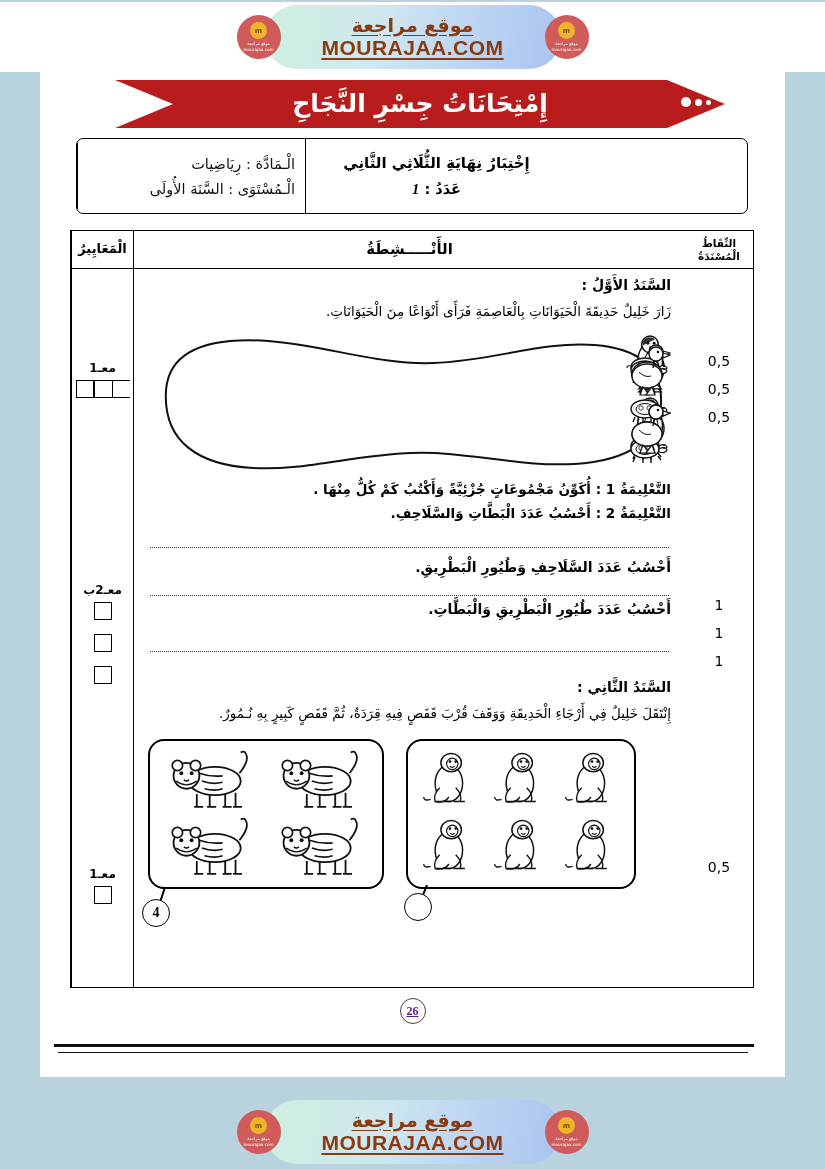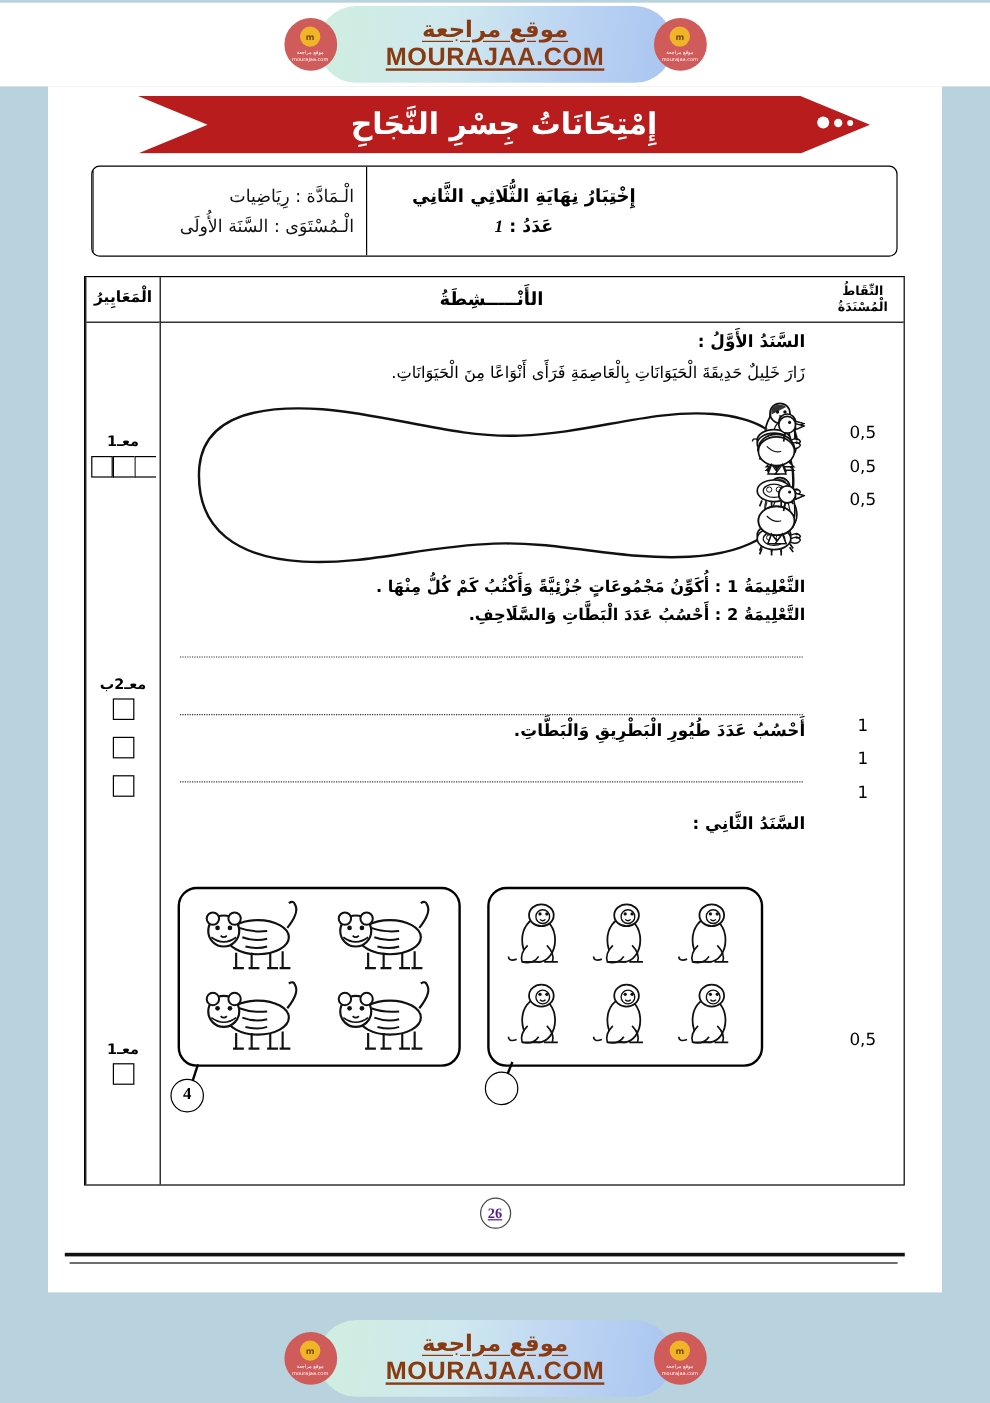--- a/index.html
+++ b/index.html
@@ -250,21 +250,21 @@
         <div class="col-head">الْمَعَايِيرُ</div>
         <div class="col-body">
           <div class="crit" style="top:92px;">
             <div class="crit-label">معـ1</div>
             <div class="chk-row">
               <div class="chk"></div>
               <div class="chk"></div>
               <div class="chk"></div>
             </div>
           </div>
-          <div class="crit" style="top:294px;">
+          <div class="crit" style="top:314px;">
             <div class="crit-label">معـ2ب</div>
             <div class="chk"></div>
             <div class="chk" style="margin-top:14px;"></div>
             <div class="chk" style="margin-top:14px;"></div>
           </div>
           <div class="crit" style="top:598px;">
             <div class="crit-label">معـ1</div>
             <div class="chk"></div>
           </div>
         </div>
@@ -422,33 +422,39 @@
           <div class="act" style="top:212px;">
             <div class="inst">التَّعْلِيمَةُ 1 : أُكَوِّنُ مَجْمُوعَاتٍ جُزْئِيَّةً وَأَكْتُبُ كَمْ كُلُّ مِنْهَا .</div>
           </div>
           <div class="act" style="top:236px;">
             <div class="inst">التَّعْلِيمَةُ 2 : أَحْسُبُ عَدَدَ الْبَطَّاتِ وَالسَّلَاحِفِ.</div>
           </div>
 
           <div class="act" style="top:272px;">
             <div class="dotline"></div>
           </div>
+          <div class="act" style="top:290px;">
+            <div class="qline">أَحْسُبُ عَدَدَ السَّلَاحِفِ وَطُيُورِ الْبَطْرِيقِ.</div>
+          </div>
           <div class="act" style="top:320px;">
             <div class="dotline"></div>
           </div>
 
           <div class="act" style="top:332px;">
             <div class="qline">أَحْسُبُ عَدَدَ طُيُورِ الْبَطْرِيقِ وَالْبَطَّاتِ.</div>
           </div>
           <div class="act" style="top:376px;">
             <div class="dotline"></div>
           </div>
 
           <div class="act" style="top:410px;">
             <div class="heading">السَّنَدُ الثَّانِي :</div>
+          </div>
+          <div class="act" style="top:434px;">
+            <div class="body-text">إِنْتَقَلَ خَلِيلٌ فِي أَرْجَاءِ الْحَدِيقَةِ وَوَقَفَ قُرْبَ قَفَصٍ فِيهِ قِرَدَةٌ، ثُمَّ قَفَصٍ كَبِيرٍ بِهِ نُـمُورٌ.</div>
           </div>
 
           <div class="act" style="top:464px;">
             <div class="boxes">
 
               <div class="abox tigers">
                 <div class="grid g2x2">
                   <svg viewBox="0 0 70 48" style="width:92px;height:62px">
                     <ellipse cx="38" cy="24" rx="20" ry="11" fill="#fff" stroke="#111" stroke-width="1.4"></ellipse>
                     <path d="M26,18 q8,3 18,2 M28,24 q8,3 16,1 M30,30 q8,2 14,0" stroke="#111" stroke-width="1.3" fill="none"></path>

